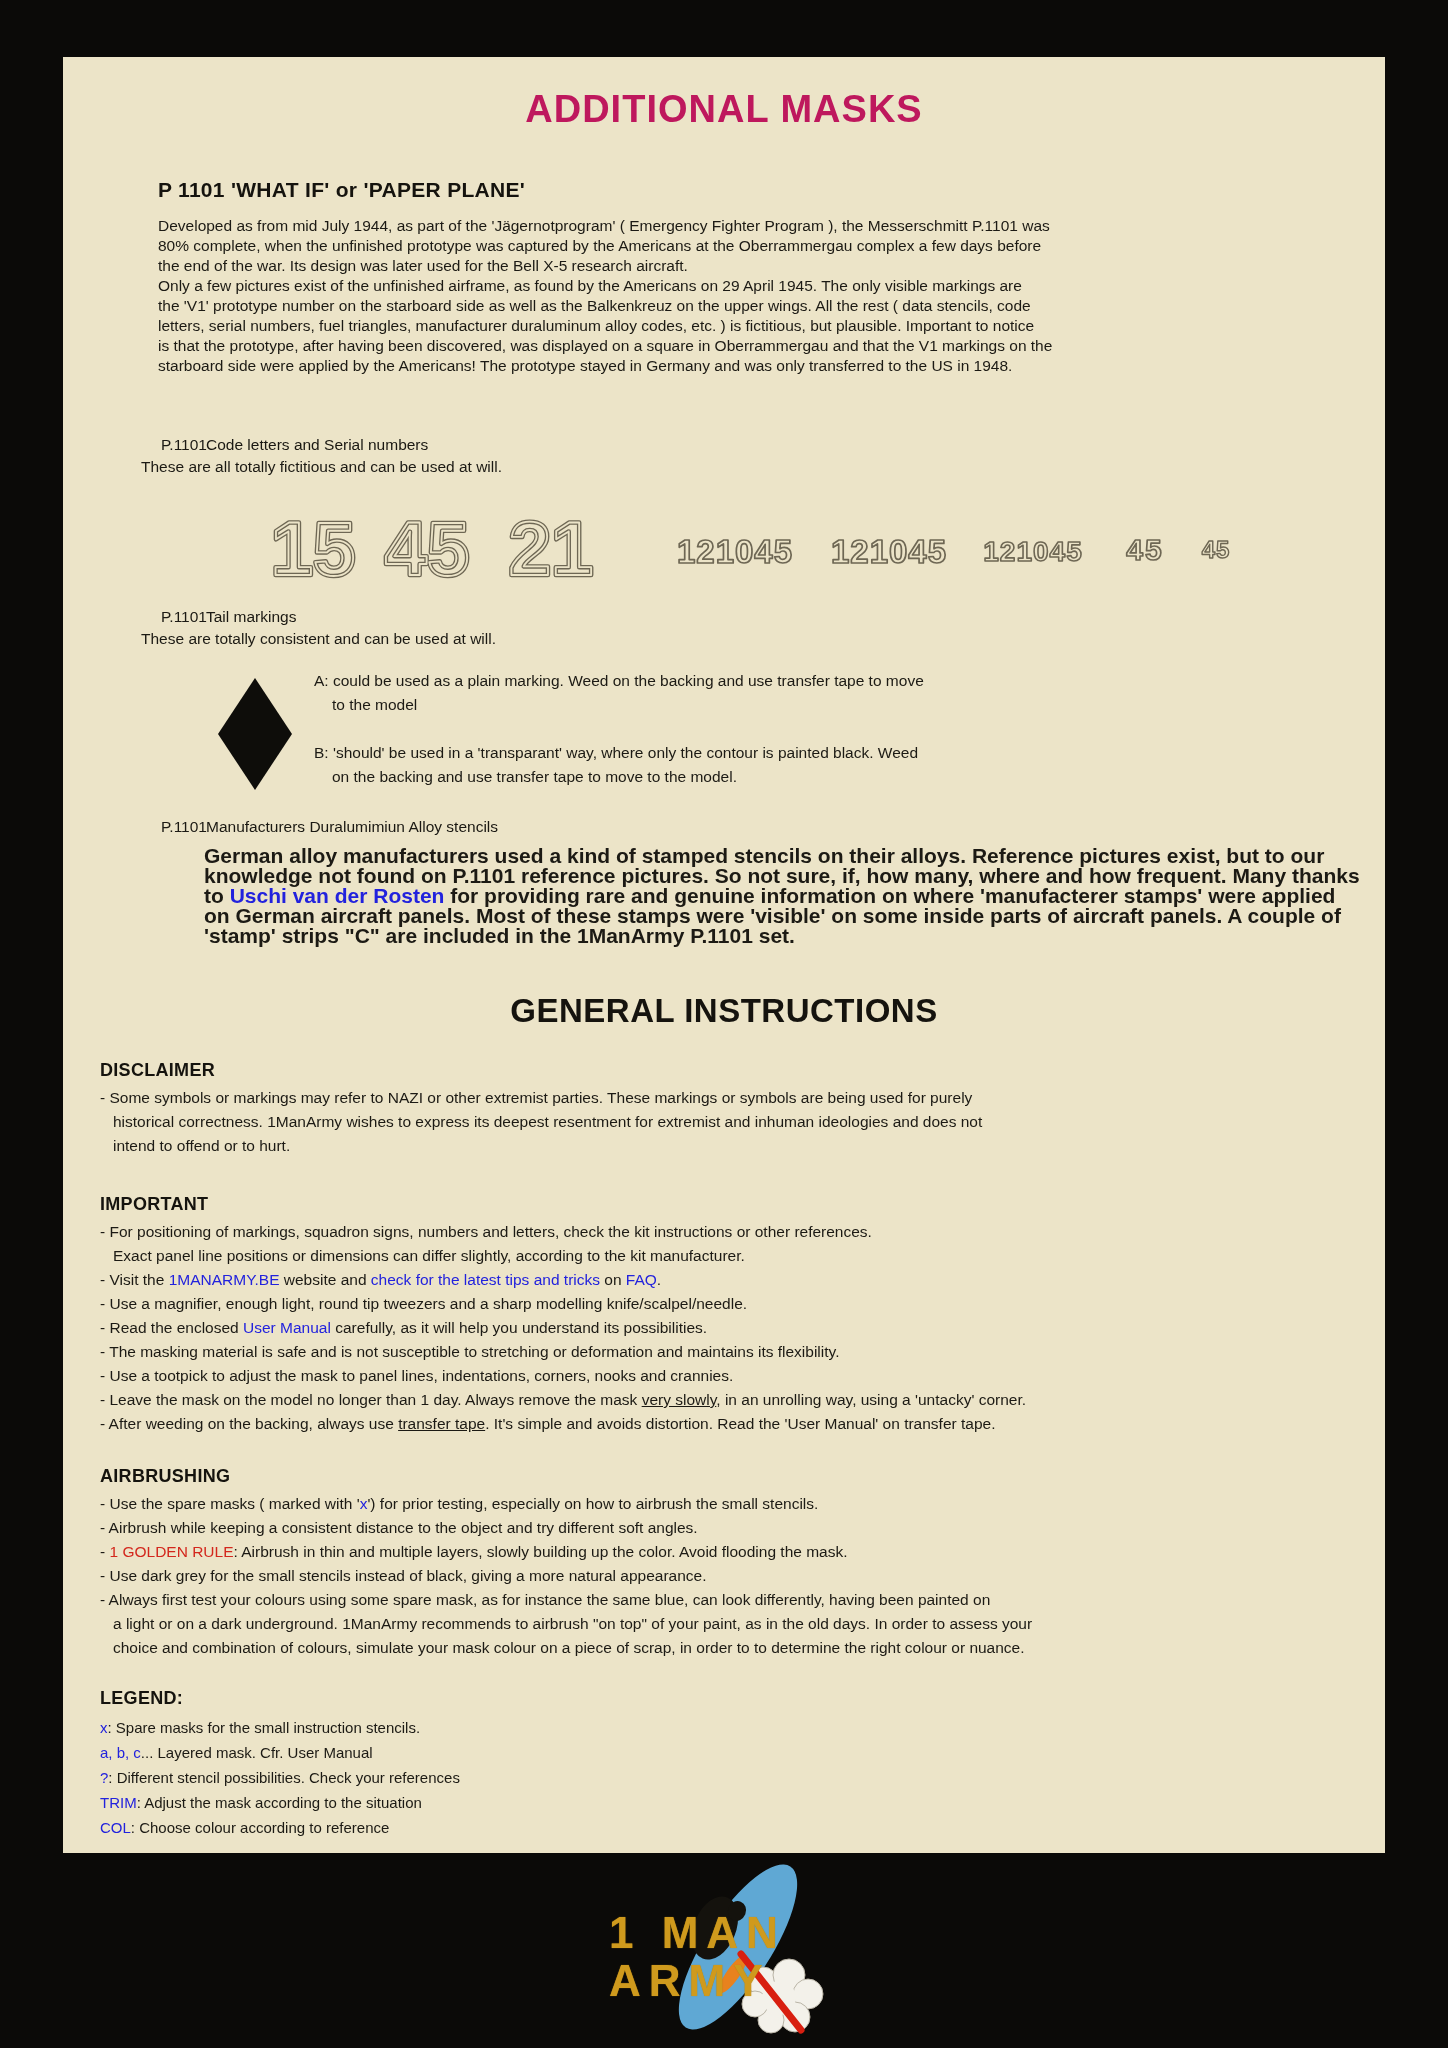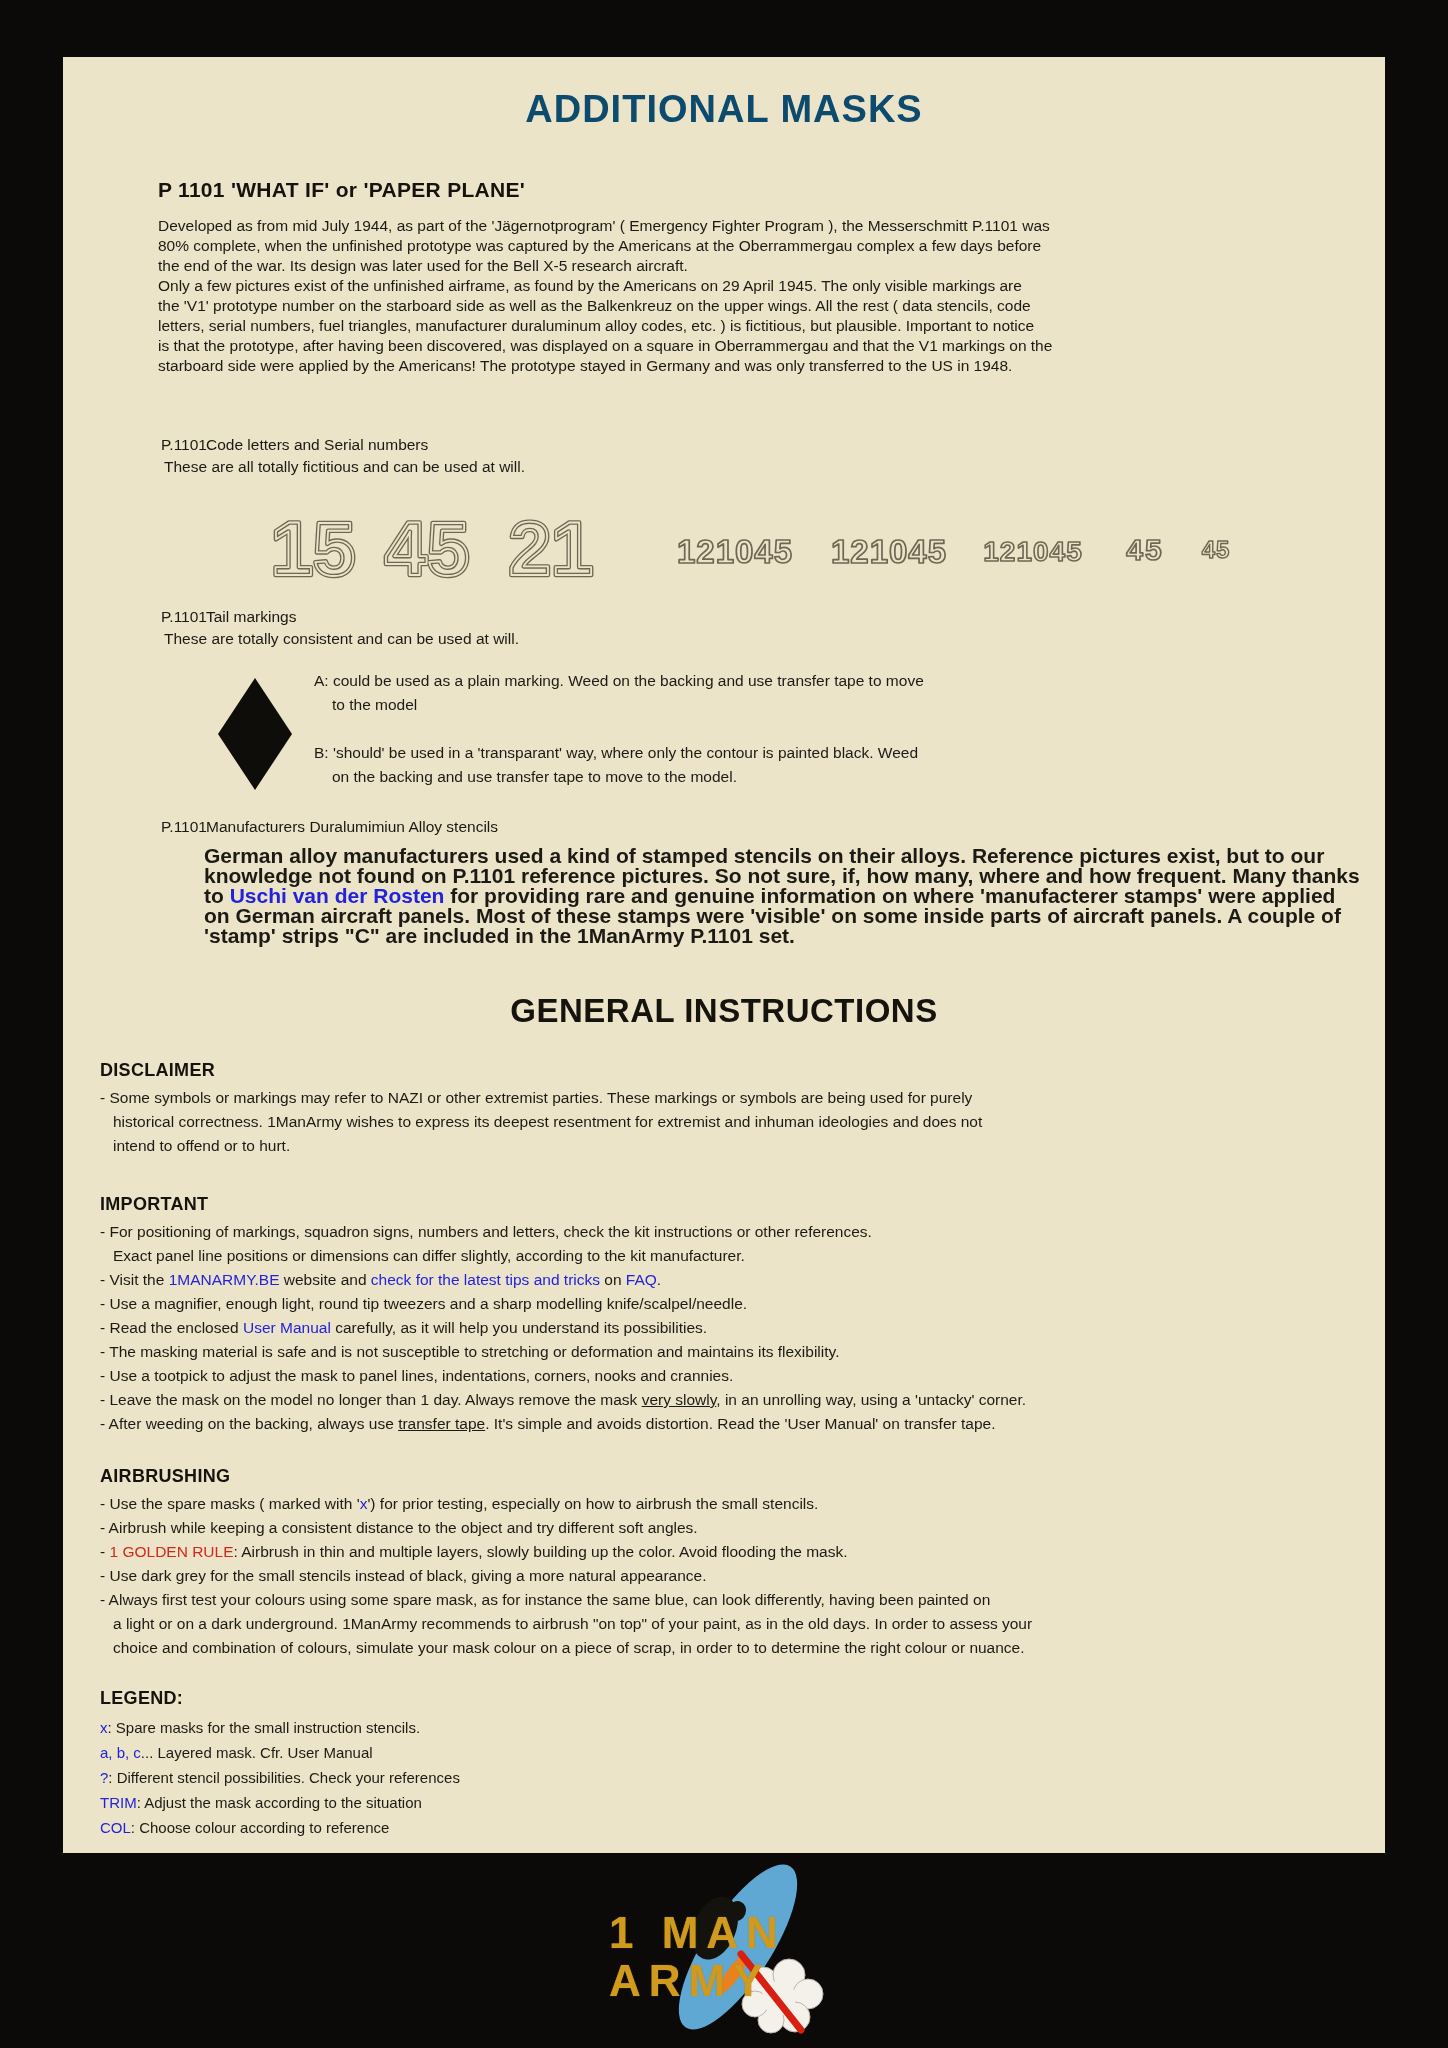--- a/index.html
+++ b/index.html
@@ -9,38 +9,38 @@
     font-family:"Liberation Sans","DejaVu Sans",sans-serif;
     color:#1c1a14;
     -webkit-font-smoothing:antialiased;
   }
   .panel{
     position:absolute;left:63px;top:57px;width:1322px;height:1796px;
     background:#ece4c8;overflow:hidden;
   }
   .doc-title{
     margin-top:30px;text-align:center;
-    font-size:38px;font-weight:bold;color:#0c4a6e;letter-spacing:1px;line-height:44px;
+    font-size:38px;font-weight:bold;color:#be185d;letter-spacing:1px;line-height:44px;
   }
   .h2-center{
     margin-top:46px;text-align:center;
     font-size:33px;font-weight:bold;color:#15130e;letter-spacing:0.5px;line-height:38px;
   }
   .whatif-heading{
     margin:47px 0 0 95px;
     font-size:21px;font-weight:bold;color:#15130e;letter-spacing:0.3px;
   }
   .intro{
     margin:14px 0 0 95px;
     font-size:15.5px;line-height:20px;white-space:pre-line;
   }
   .sub-row{display:flex;margin-left:98px;font-size:15.5px;line-height:22px;}
   .sub-label{width:45px;flex:0 0 45px;}
   .sub-title{font-weight:bold;color:#1a1812;font-weight:normal;}
-  .sub-sub{margin-left:101px;font-size:15.5px;line-height:22px;}
+  .sub-sub{margin-left:78px;font-size:15.5px;line-height:22px;}
   .mt60{margin-top:58px;}
   .stencil-row{
     display:flex;align-items:center;margin:30px 0 0 204px;height:82px;
   }
   .st text{font-family:"Liberation Sans","DejaVu Sans",sans-serif;font-weight:bold;fill:none;stroke-linejoin:round;}
   .st .outer{stroke:#6e6754;}
   .st.big .outer{stroke-width:4.5px;font-size:76px;}
   .st.big .inner{stroke:#ece4c8;stroke-width:1.8px;font-size:76px;}
   .st.med .outer{stroke-width:1.7px;font-size:33px;letter-spacing:1px;}
   .st.med2 .outer{stroke-width:1.6px;font-size:28px;letter-spacing:1px;}

